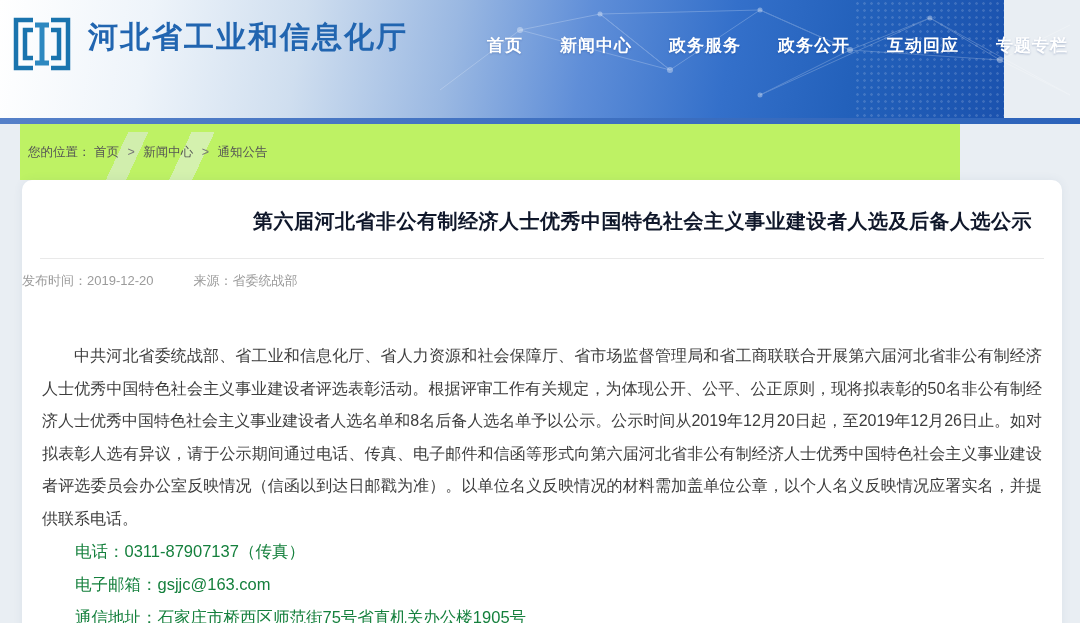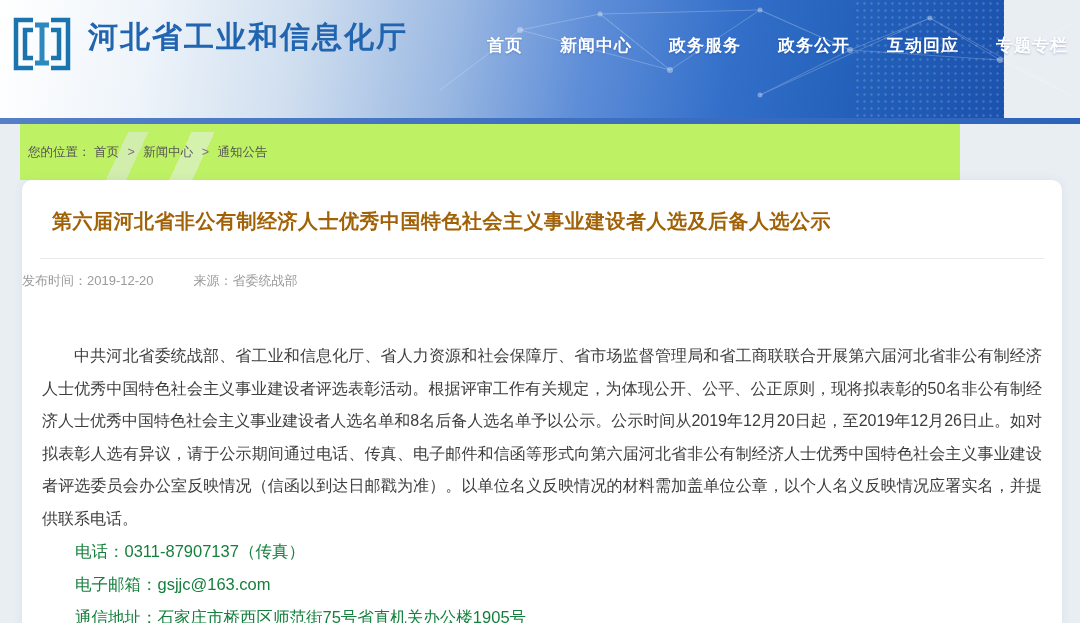--- a/index.html
+++ b/index.html
@@ -47,22 +47,22 @@
   .crumb{position:absolute;top:20px;left:8px;font-size:12.5px;color:#555;}
   .crumb .sep{margin:0 5px;color:#777;}
   .crumb-link{cursor:pointer;}
   
   .card{
     position:absolute;left:22px;top:180px;width:1040px;height:460px;
     background:#ffffff;border-radius:10px 10px 0 0;
     box-shadow:0 0 10px rgba(60,90,130,.08);
   }
   .article-title{
-    margin:28px 30px 0;text-align:left;
-    font-size:20px;font-weight:bold;color:#a16207;letter-spacing:.5px;
+    margin:28px 30px 0;text-align:right;
+    font-size:20px;font-weight:bold;color:#0f172a;letter-spacing:.5px;
   }
   .title-sep{margin:23px 18px 0;border-top:1px solid #e9e9e9;height:0;}
   .publish-line{color:#9b9b9b;font-size:13px;margin-top:13px;}
   .publish-line .gap{display:inline-block;width:40px;}
   .article-body{
     margin:50px 20px 0;font-size:16px;line-height:32.5px;color:#3d3d3d;
     text-indent:2em;text-align:justify;
   }
   .contact-line{
     margin:0 20px;font-size:16.5px;line-height:33px;color:#15803d;text-indent:2em;

